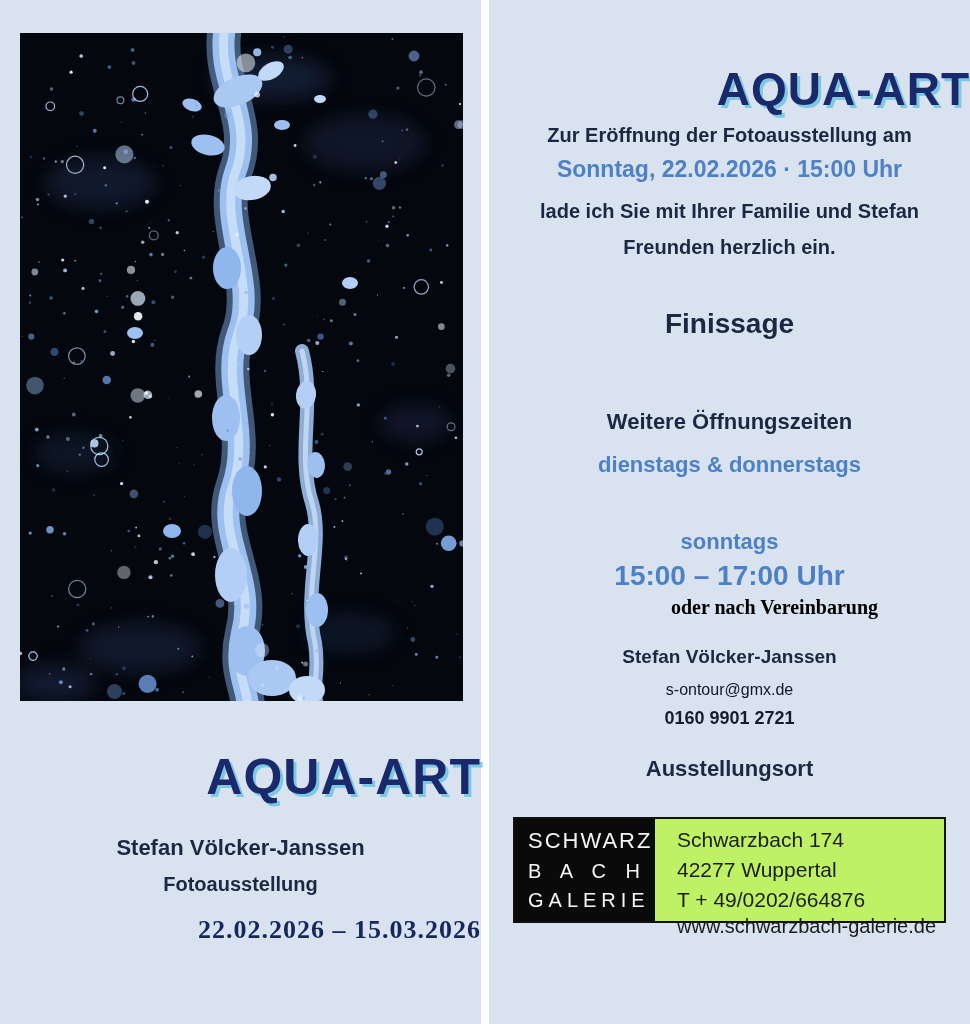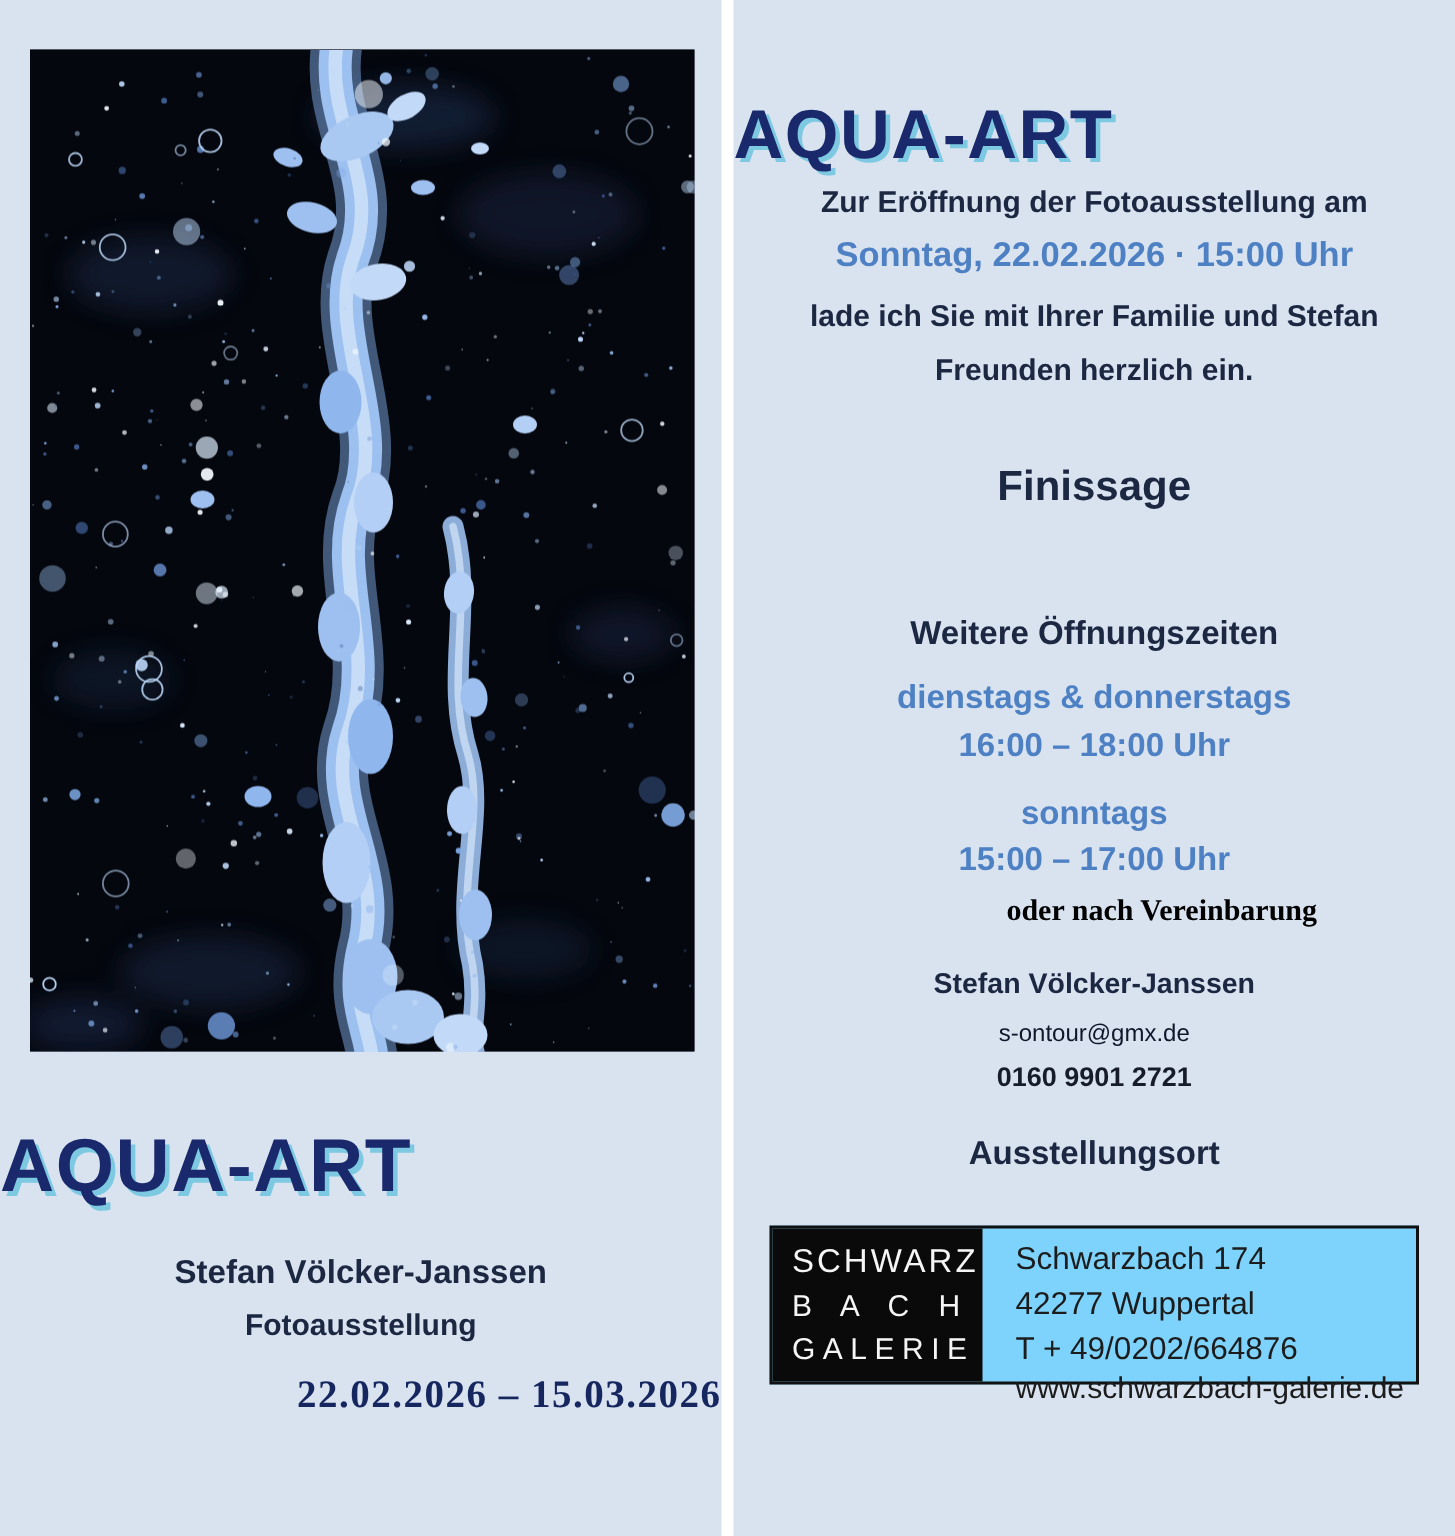--- a/index.html
+++ b/index.html
@@ -14,60 +14,60 @@
 
   
   .line{
     position:absolute;left:0;width:100%;text-align:center;
     font-family:"Liberation Sans",sans-serif;font-weight:700;
     color:#1c2742;line-height:1.15;white-space:nowrap;margin:0;
   }
   .blue{color:#4e80c4;}
 
   .aqua-title{
-    position:absolute;left:0;width:100%;text-align:left;margin:0;
+    position:absolute;left:0;width:100%;text-align:right;margin:0;
     font-family:"Liberation Sans",sans-serif;font-weight:700;
     color:#19296b;text-shadow:3px 3px 0 #7ec9e2;
     letter-spacing:1px;line-height:1;white-space:nowrap;
   }
   .r-title{top:66px;font-size:46px;}
   .l-title{top:752px;font-size:50px;}
 
   
   .r-open-intro{top:124px;font-size:20px;}
   .r-open-date{top:156px;font-size:23px;}
   .r-invite1{top:200px;font-size:20px;}
   .r-invite2{top:236px;font-size:20px;}
   .r-finissage{top:308px;font-size:28px;}
   .r-fin-date{top:344px;font-size:23px;}
   .r-hours-head{top:409px;font-size:22px;}
   .r-days1{top:452px;font-size:22px;}
   .r-time1{top:484px;font-size:22px;}
   .r-days2{top:529px;font-size:22px;}
-  .r-time2{top:560px;font-size:22px;}
+  .r-time2{top:560px;font-size:28px;}
   .r-note{top:596px;font-size:20px;font-family:"Liberation Serif",serif;color:#000;margin-left:45px;}
   .r-name{top:646px;font-size:19px;}
   .r-email{top:681px;font-size:16px;font-weight:400;color:#0f172a;}
   .r-phone{top:708px;font-size:18px;color:#171c2b;}
   .r-ort{top:756px;font-size:22px;}
 
   
   .l-name{top:835px;font-size:22px;}
   .l-sub{top:873px;font-size:20px;}
   .l-dates{top:915px;font-size:26px;font-family:"Liberation Serif",serif;color:#16265e;letter-spacing:1px;text-align:right;}
 
   .photo{
     position:absolute;left:20px;top:33px;width:443px;height:668px;
     display:block;background:#05070e;
   }
 
   
   .gallery-box{
     position:absolute;left:24px;top:817px;width:433px;height:106px;
-    background:#7dd3fc;border:2px solid #111;box-sizing:border-box;
+    background:#bef264;border:2px solid #111;box-sizing:border-box;
     display:flex;
   }
   .gallery-logo{
     width:140px;background:#0a0a0a;color:#f5f5f5;
     padding:9px 0 9px 13px;box-sizing:border-box;
     display:flex;flex-direction:column;justify-content:space-between;
   }
   .logo-l1{font-size:22px;letter-spacing:2px;}
   .logo-l2{font-size:20px;letter-spacing:7px;}
   .logo-l3{font-size:20px;letter-spacing:5px;}
@@ -500,21 +500,20 @@
 
   <div class="line r-open-intro">Zur Eröffnung der Fotoausstellung am</div>
   <div class="line blue r-open-date">Sonntag, 22.02.2026 · 15:00 Uhr</div>
   <div class="line r-invite1">lade ich Sie mit Ihrer Familie und Stefan</div>
   <div class="line r-invite2">Freunden herzlich ein.</div>
 
   <div class="line r-finissage">Finissage</div>
 
   <div class="line r-hours-head">Weitere Öffnungszeiten</div>
   <div class="line blue r-days1">dienstags &amp; donnerstags</div>
-  <div class="line blue r-time1">16:00 – 18:00 Uhr</div>
   <div class="line blue r-days2">sonntags</div>
   <div class="line blue r-time2">15:00 – 17:00 Uhr</div>
   <div class="line r-note">oder nach Vereinbarung</div>
 
   <div class="line r-name">Stefan Völcker-Janssen</div>
   <div class="line r-email">s-ontour@gmx.de</div>
   <div class="line r-phone">0160 9901 2721</div>
 
   <div class="line r-ort">Ausstellungsort</div>
 

